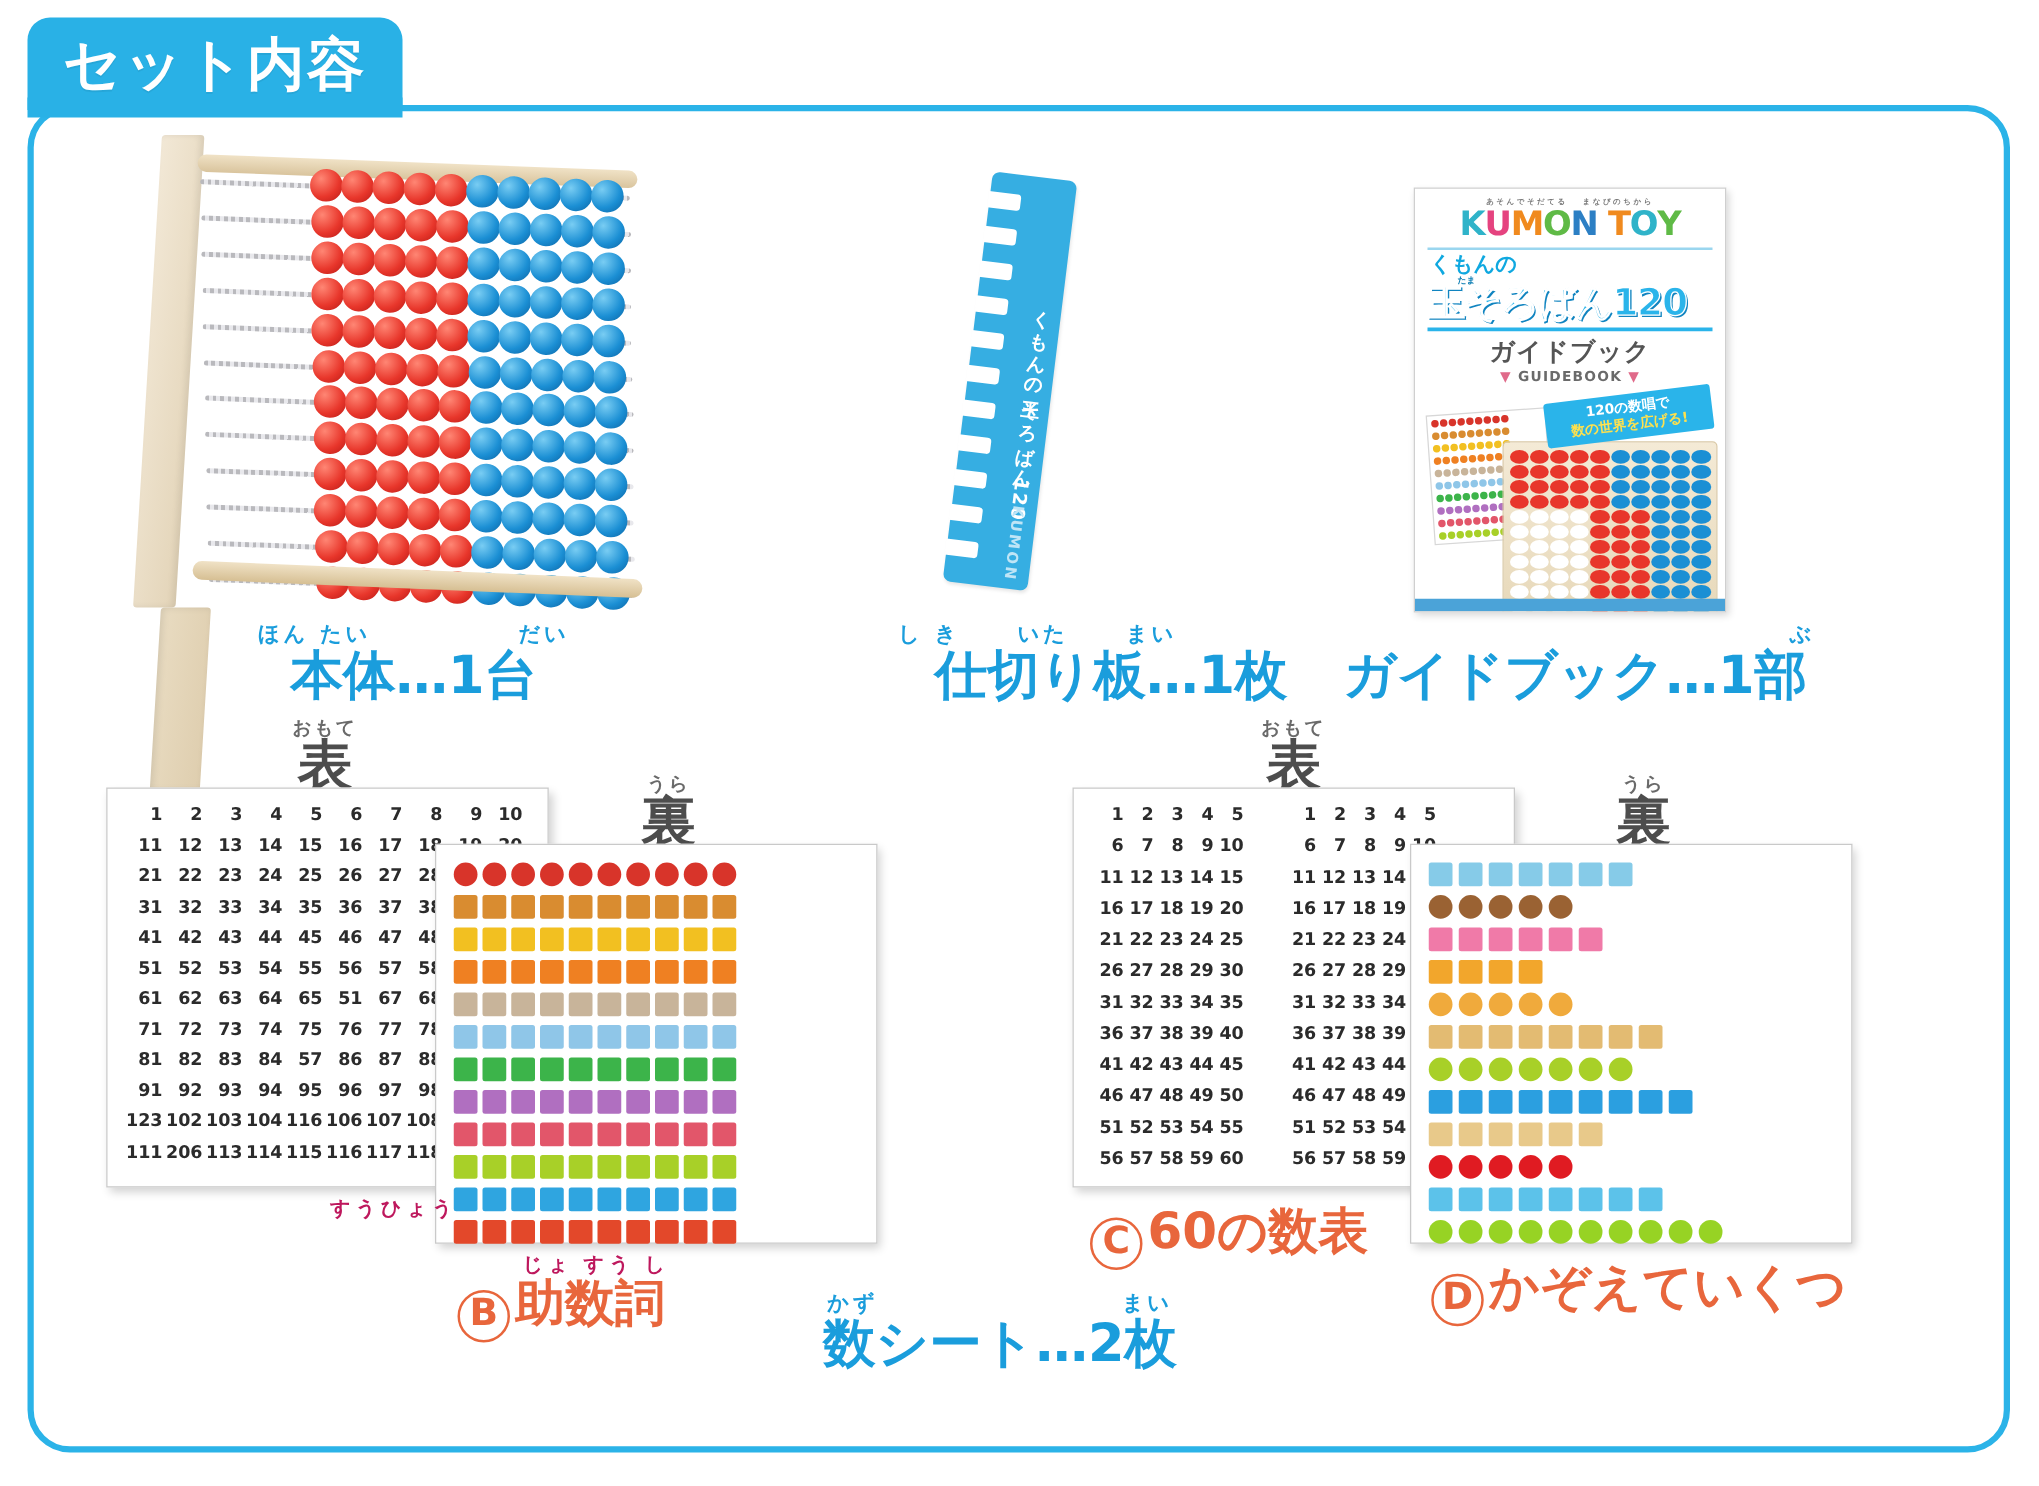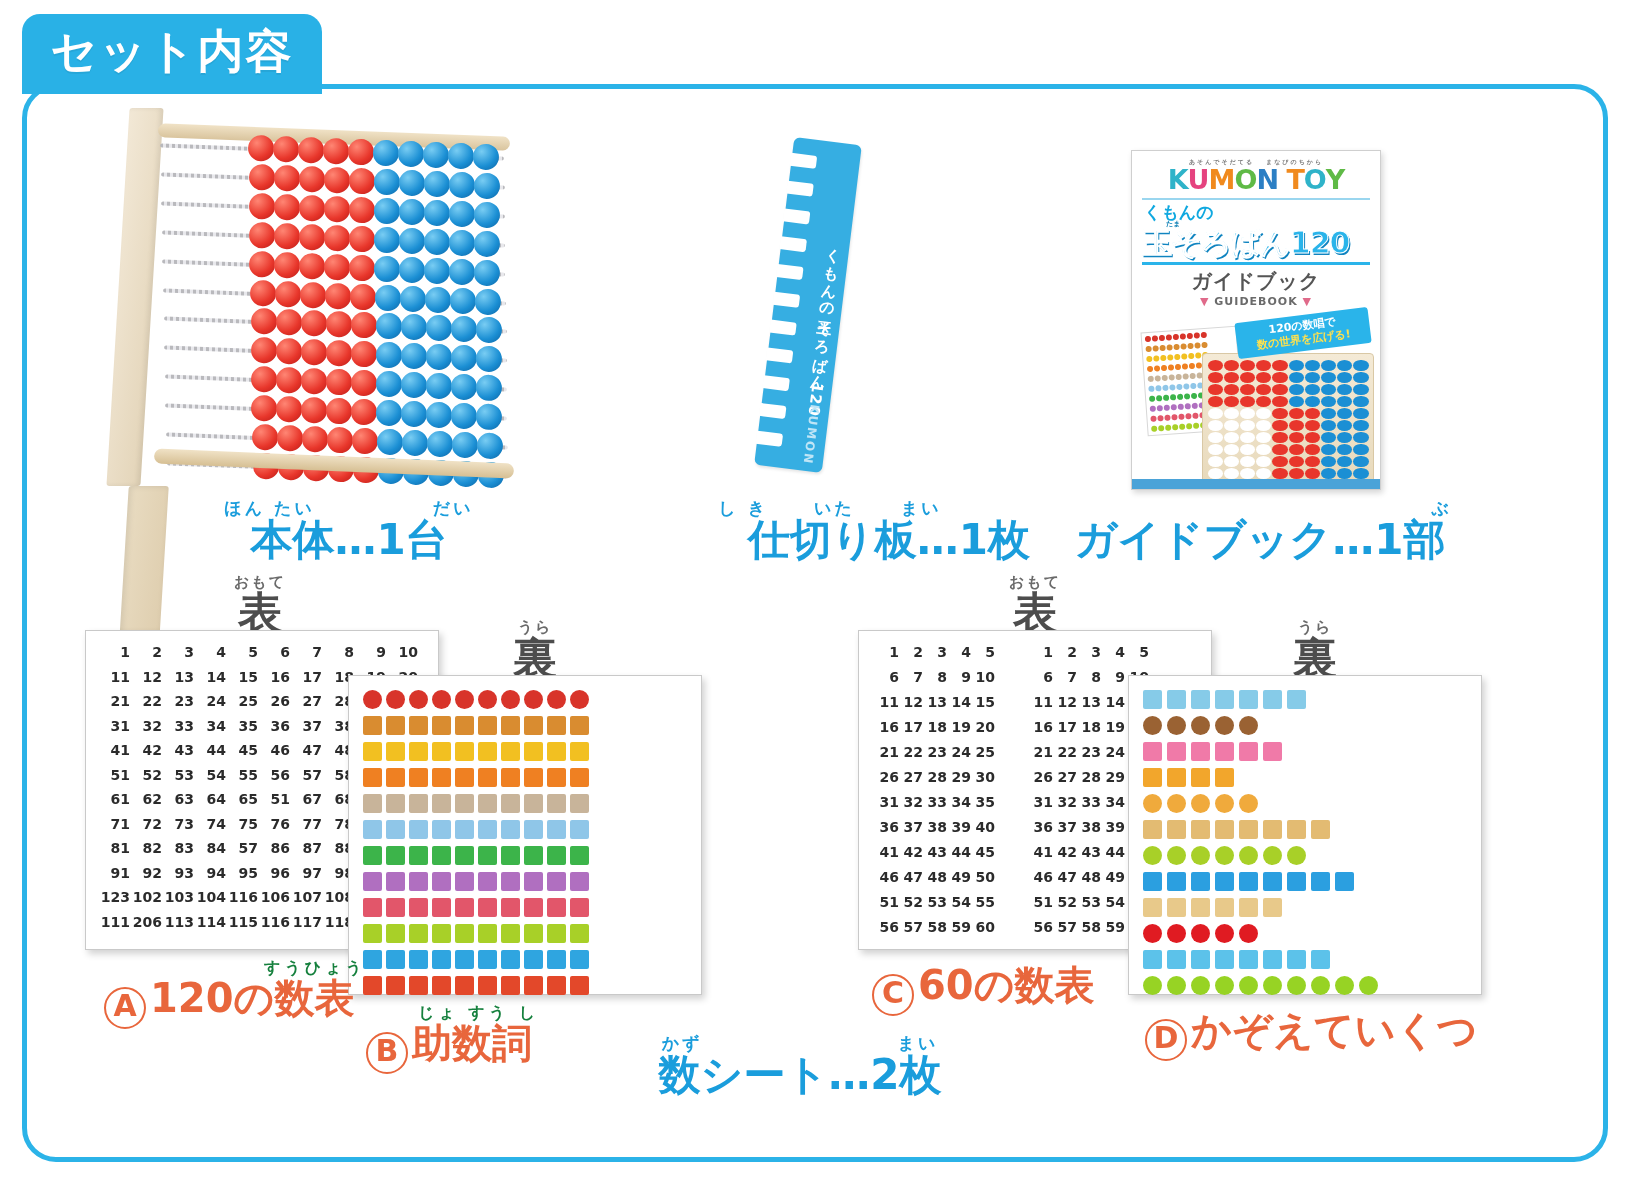--- a/index.html
+++ b/index.html
@@ -44,22 +44,22 @@
     font-size:15px;color:#6a6a6a;font-weight:bold;letter-spacing:2px;
     text-align:center;line-height:1;margin-bottom:1px;
   }
   .omote-ura{
     font-size:44px;font-weight:bold;color:#4d4d4d;text-align:center;line-height:1;
   }
   .sheet-label{
     color:#e8663c;font-weight:bold;font-size:40px;white-space:nowrap;line-height:1;
   }
   .furi-o{
-    font-size:16px;color:#15803d;font-weight:bold;letter-spacing:4px;
-    line-height:1;margin-bottom:2px;
+    font-size:16px;color:#be185d;font-weight:bold;letter-spacing:4px;
+    line-height:1;margin-bottom:2px;font-family:Liberation Serif, serif;
   }
   .circled{
     display:inline-block;border:2.5px solid #e8663c;border-radius:50%;
     width:38px;height:38px;line-height:34px;text-align:center;font-size:30px;
     margin-right:4px;vertical-align:-4px;
   }
 
   
   #abacus-wrap{left:118px;top:108px;width:430px;height:400px;}
   .ab-frame{position:absolute;inset:0;}
@@ -380,21 +380,21 @@
           <div class="bead blue" style="left: 260.8px;"></div>
           <div class="bead blue" style="left: 285.8px;"></div>
           <div class="bead blue" style="left: 310.8px;"></div>
         </div>
       </div>
     <div class="ab-botbar"></div>
     <div class="ab-right"></div>
   </div>
 </div>
 
-<div class="abs" style="left:134px;top:500px;width:430px;">
+<div class="abs" style="left:116px;top:500px;width:430px;">
   <div style="display:flex;justify-content:center;gap:118px;">
     <div class="furi">ほん たい</div>
     <div class="furi">だい</div>
   </div>
   <div class="caption" style="font-size:42px;text-align:center;">本体…1台</div>
 </div>
 
 <div class="abs" id="divider-wrap">
   <div id="divider">
     <span class="dv-text">くもんの玉そろばん120</span>
@@ -1009,23 +1009,20 @@
         <span class="ico" style="width: 19px; height: 19px; background: rgb(227, 72, 42); border-radius: 2px;"></span>
         <span class="ico" style="width: 19px; height: 19px; background: rgb(227, 72, 42); border-radius: 2px;"></span>
         <span class="ico" style="width: 19px; height: 19px; background: rgb(227, 72, 42); border-radius: 2px;"></span>
         <span class="ico" style="width: 19px; height: 19px; background: rgb(227, 72, 42); border-radius: 2px;"></span>
       </div>
     </div>
 </div>
 
 <div class="abs" style="left:104px;top:960px;">
   <div class="furi-o" style="margin-left:160px;">すうひょう</div>
-  <div class="sheet-label">
-    <span class="circled">A</span><span>120の数表</span>
-  </div>
 </div>
 
 <div class="abs" style="left:366px;top:1005px;">
   <div class="furi-o" style="margin-left:52px;">じょ すう し</div>
   <div class="sheet-label">
     <span class="circled">B</span><span>助数詞</span>
   </div>
 </div>
 
 <div class="abs" style="left:955px;top:575px;width:160px;">

